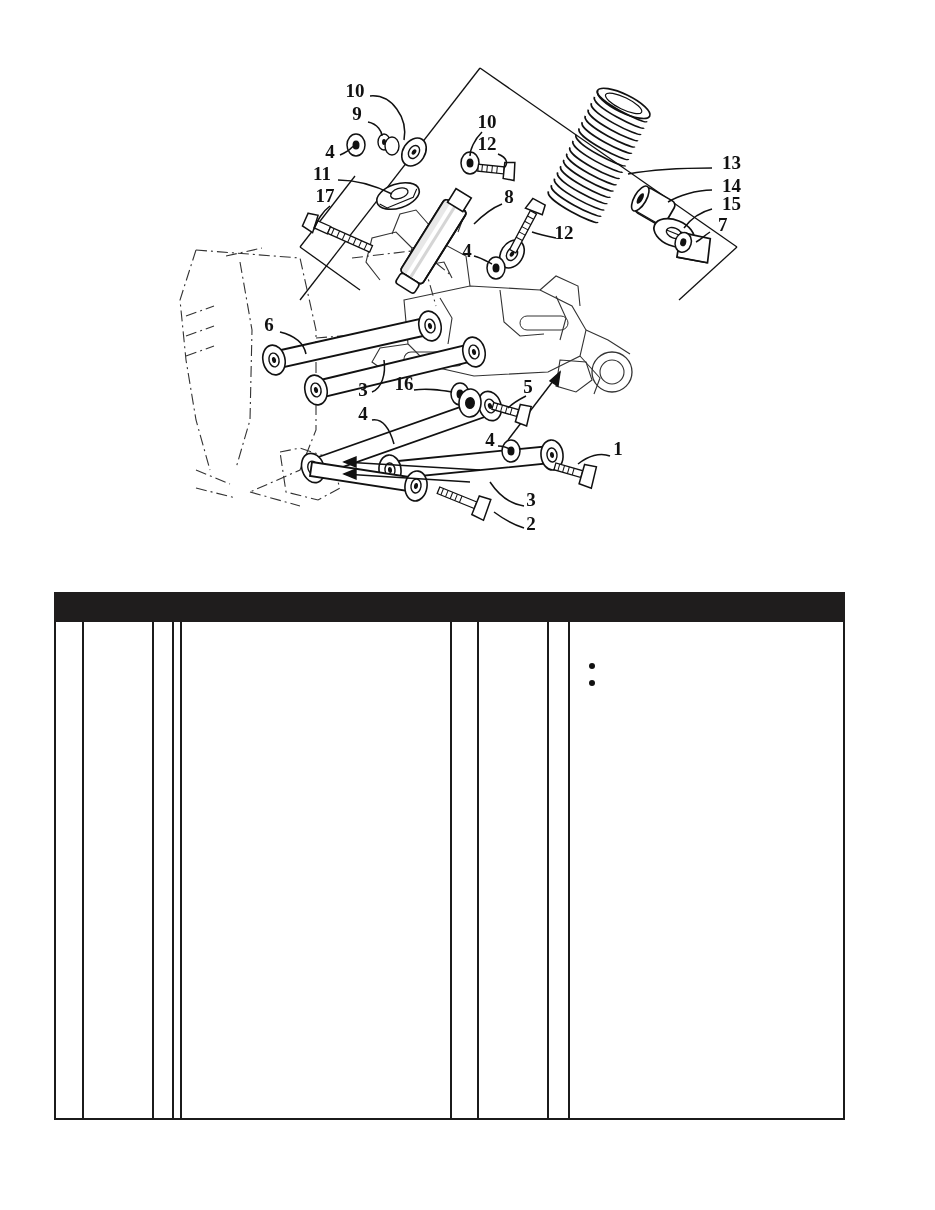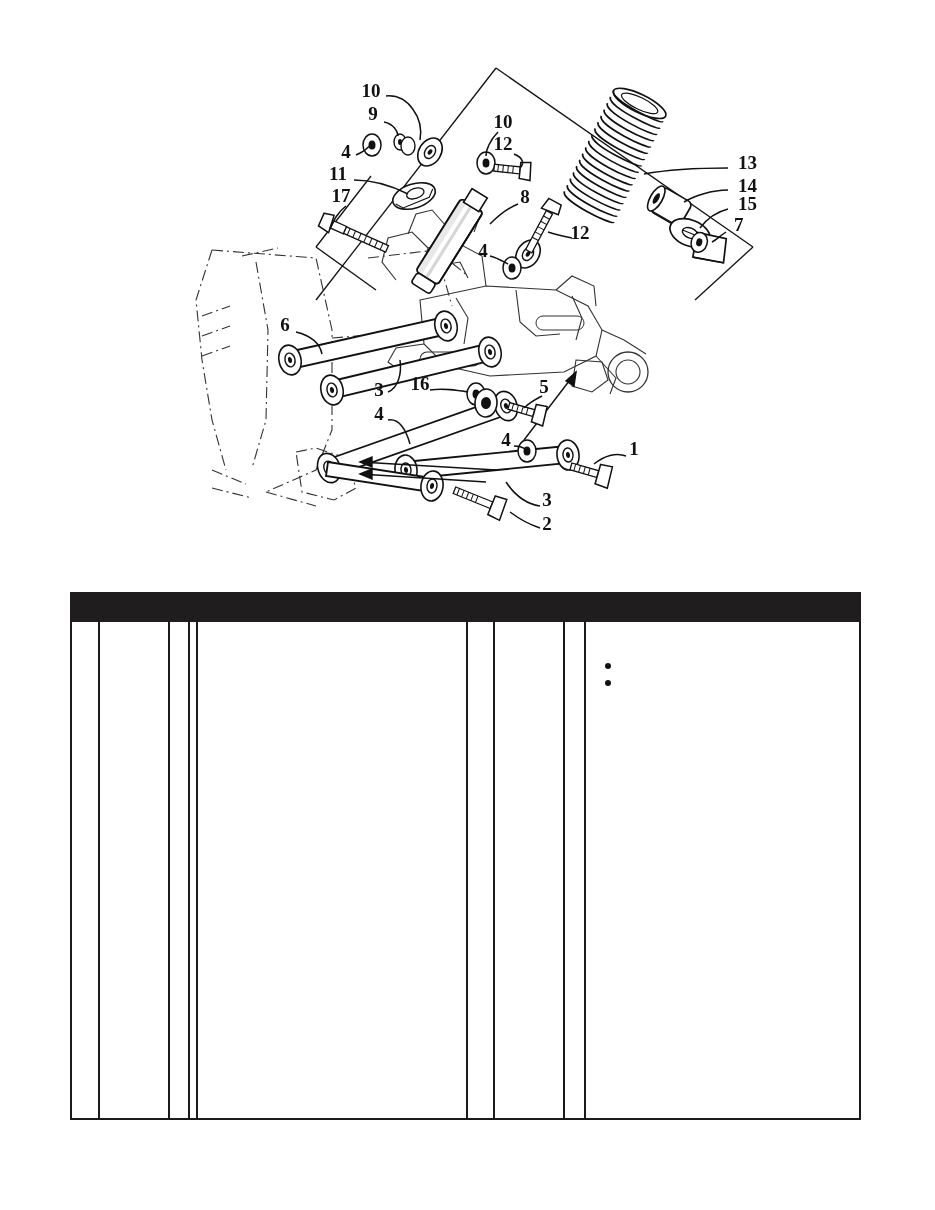--- a/index.html
+++ b/index.html
@@ -9,21 +9,21 @@
   }
   body {
     width: 935px;
     height: 1210px;
     position: relative;
     font-family: "Liberation Serif", serif;
     overflow: hidden;
   }
   #page {
     position: absolute;
-    left: 16px; top: 0;
+    left: 0; top: 0;
     width: 759px;
     height: 1210px;
     background: #ffffff;
   }
 
   
   #diagram {
     position: absolute;
     left: 0; top: 0;
     width: 935px;

